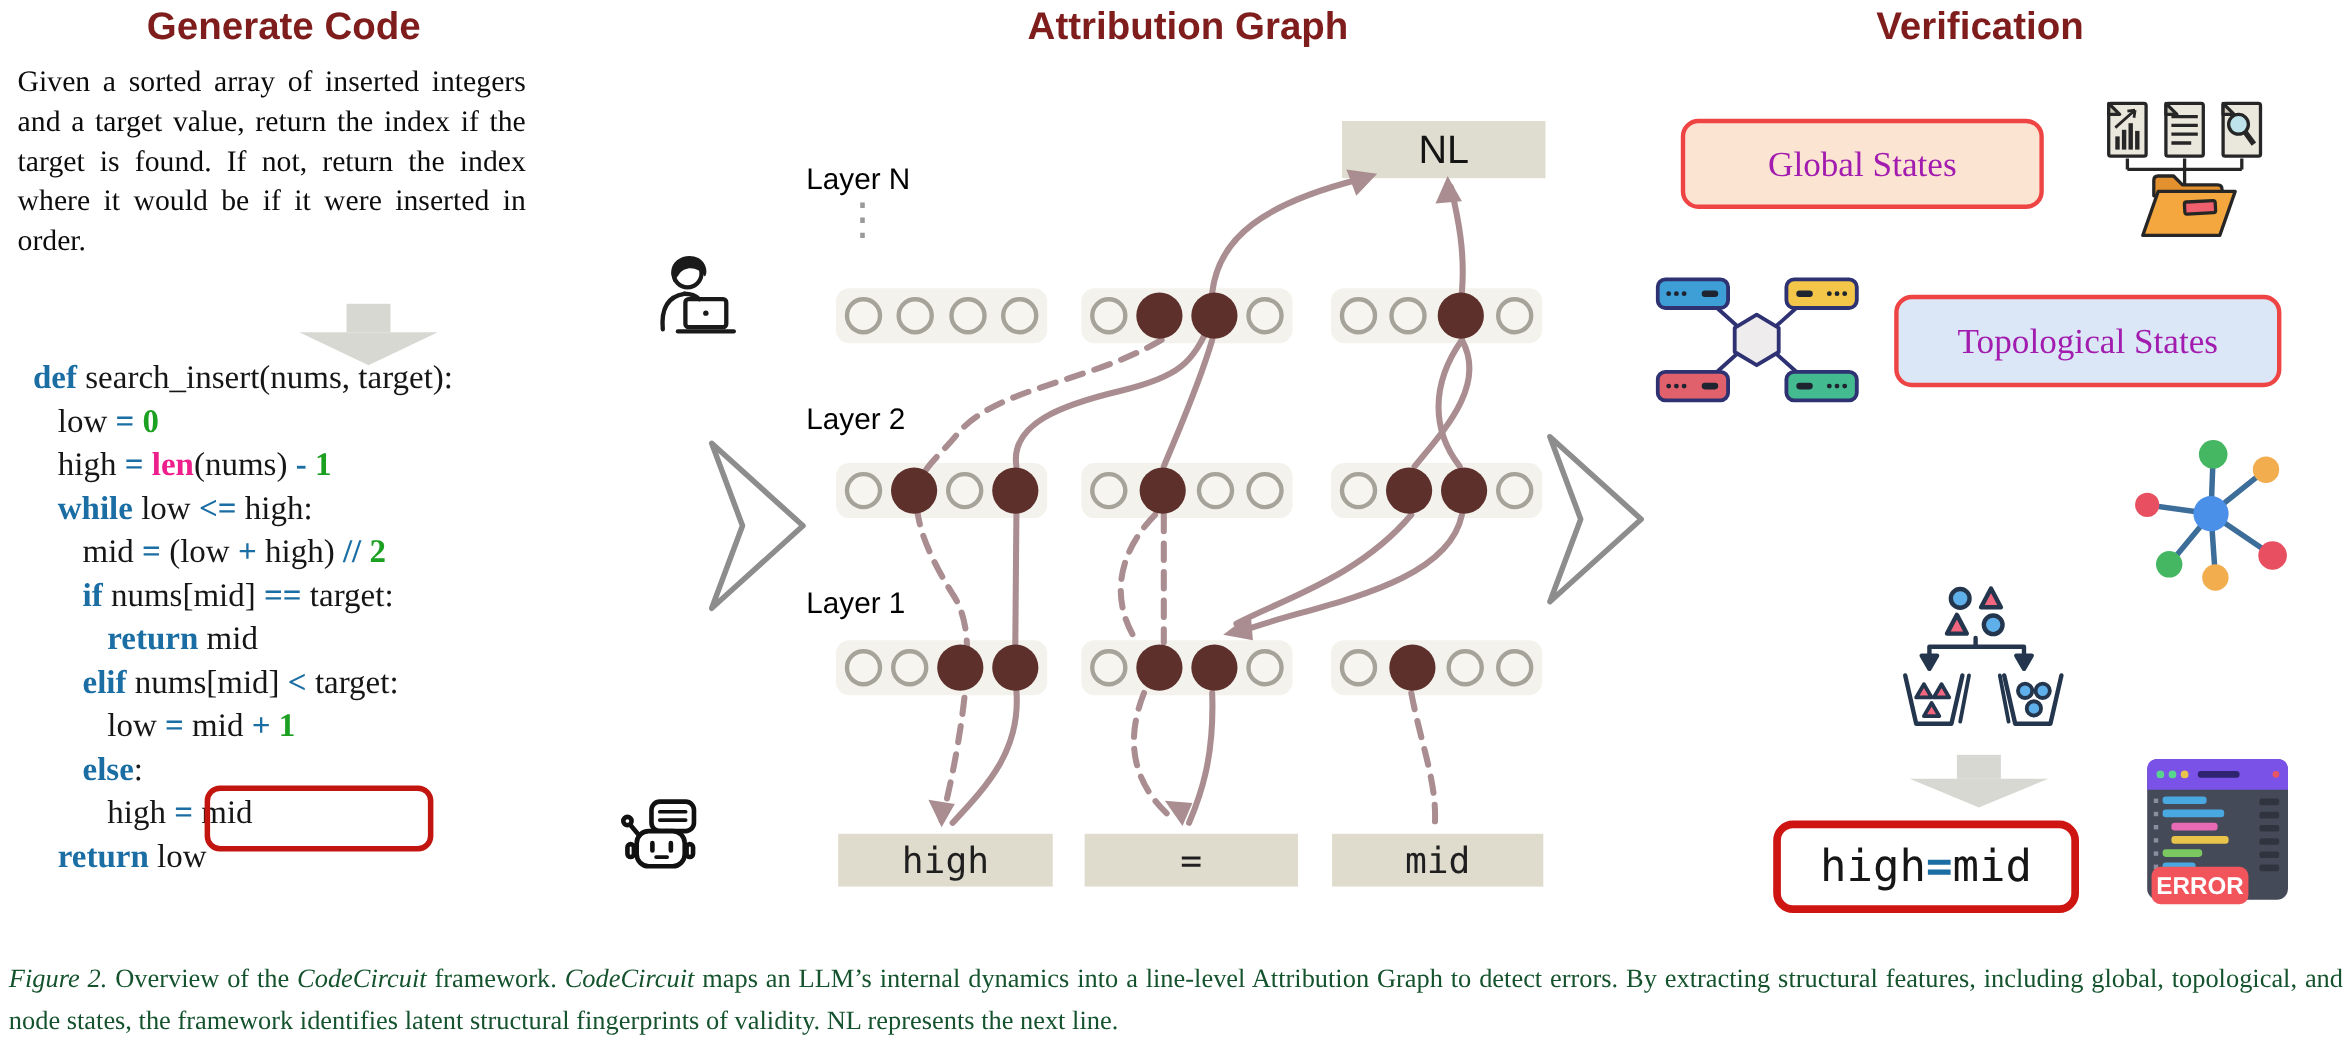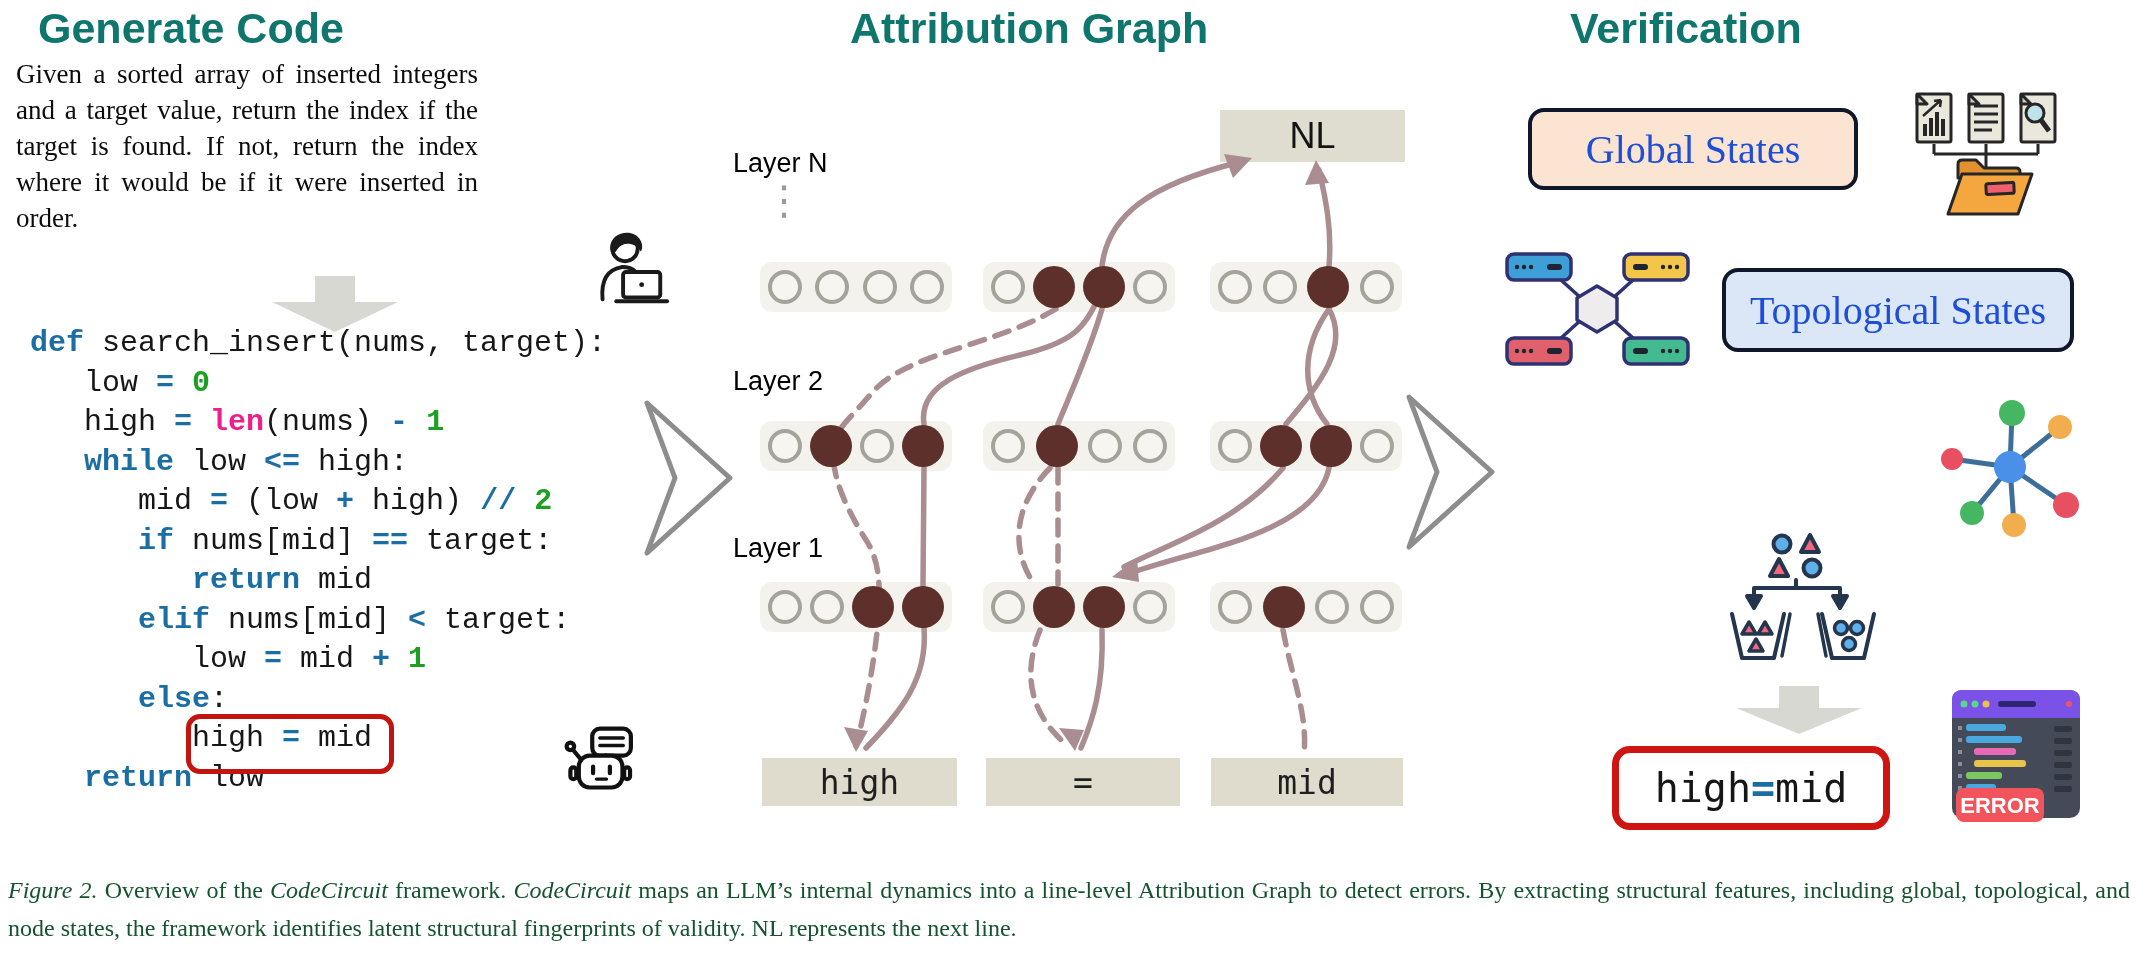--- a/index.html
+++ b/index.html
@@ -1,29 +1,29 @@
 <!DOCTYPE html>
 <html><head>
 <meta charset="utf-8">
 <style>
   html,body{margin:0;padding:0;background:#ffffff;}
   .page{position:relative;width:2138px;height:966px;background:#fff;overflow:hidden;
         font-family:"Liberation Serif",serif;color:#111;}
   .abs{position:absolute;}
 
   
-  .col-title{position:absolute;top:4px;height:52px;text-align:left;
+  .col-title{position:absolute;top:4px;height:52px;text-align:center;
              font-family:"Liberation Sans",sans-serif;font-weight:bold;
-             font-size:43px;color:#0f766e;letter-spacing:0;}
+             font-size:35px;color:#7f1d1d;letter-spacing:0;}
 
   
   .problem{position:absolute;left:16px;top:56px;width:462px;
            font-size:27px;line-height:36px;text-align:justify;color:#0c0c0c;}
   .code{position:absolute;left:30px;top:324px;
-        font-family:Liberation Mono, monospace;
+        font-family:Liberation Serif, serif;
         font-size:30px;color:#161616;white-space:pre;}
   .code-line{height:39.5px;line-height:39.5px;}
   .kw{color:#1b6ea4;font-weight:bold;}
   .fn{color:#ee1e8c;font-weight:bold;text-align:center;}
   .num{color:#1ca021;font-weight:bold;}
   .code-highlight-box{position:absolute;left:186px;top:714px;width:198px;height:50px;
         border:5px solid #c21510;border-radius:14px;}
 
   
   .layer-label{position:absolute;font-family:"Liberation Sans",sans-serif;
@@ -43,23 +43,23 @@
            font-size:33px;color:#1f1f1f;z-index:1;}
   .nl-box{position:absolute;left:1220px;top:110px;width:185px;height:52px;background:#dfddcf;
           display:flex;align-items:center;justify-content:center;
           font-family:"Liberation Sans",sans-serif;font-size:36px;font-weight:500;color:#141414;z-index:1;}
   svg.arrows{position:absolute;left:0;top:0;width:2138px;height:966px;z-index:2;pointer-events:none;}
   .s{stroke:#aa8d90;stroke-width:5.5;fill:none;stroke-linecap:round;}
   .d{stroke:#aa8d90;stroke-width:5.5;fill:none;stroke-linecap:round;stroke-dasharray:15 11;}
   .h{fill:#aa8d90;}
 
   
-  .state-box{position:absolute;box-sizing:border-box;border:4px solid #0f172a;border-radius:16px;
+  .state-box{position:absolute;box-sizing:border-box;border:4px solid #ef4444;border-radius:16px;
              display:flex;align-items:center;justify-content:center;
-             font-family:"Liberation Serif",serif;font-size:40px;color:#1d4ed8;}
+             font-family:"Liberation Serif",serif;font-size:32px;color:#a21caf;}
   .result-box{position:absolute;left:1612px;top:746px;width:278px;height:84px;box-sizing:border-box;
               border:7px solid #cf1512;border-radius:18px;background:#fff;
               display:flex;align-items:center;justify-content:center;
               font-family:"DejaVu Sans Mono","Liberation Mono",monospace;font-size:40px;color:#161616;}
 
   
   .caption{position:absolute;left:8px;top:872px;width:2122px;
            font-size:24px;line-height:37.5px;text-align:justify;color:#14532d;}
   .caption .it{font-style:italic;}
 </style>

